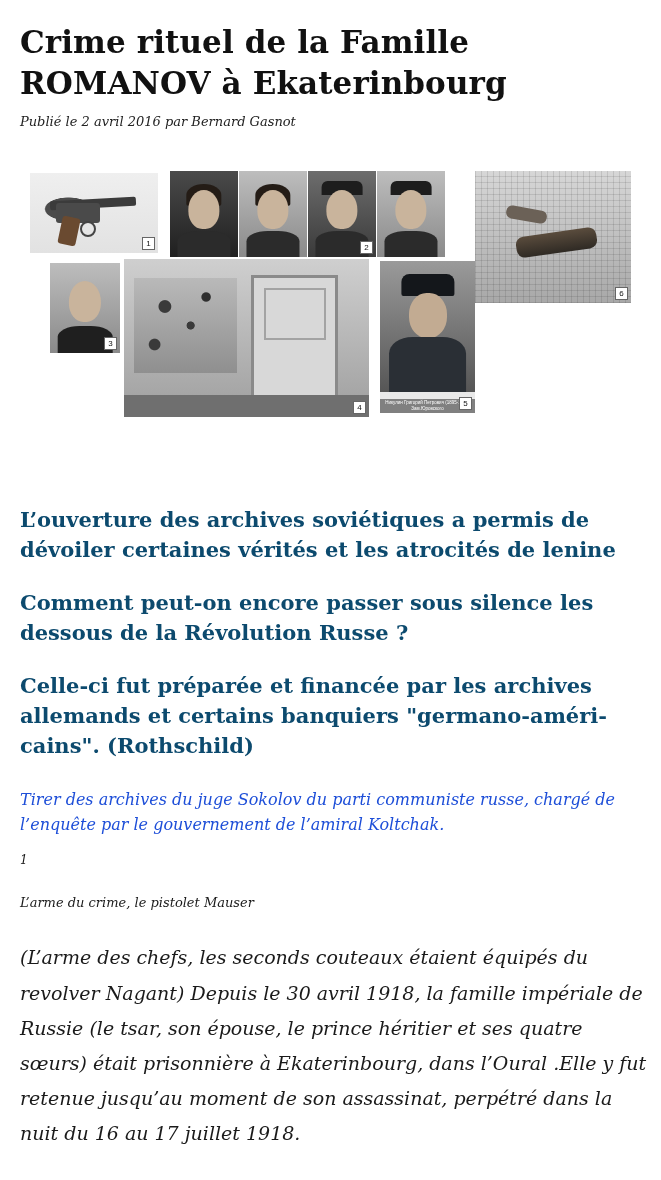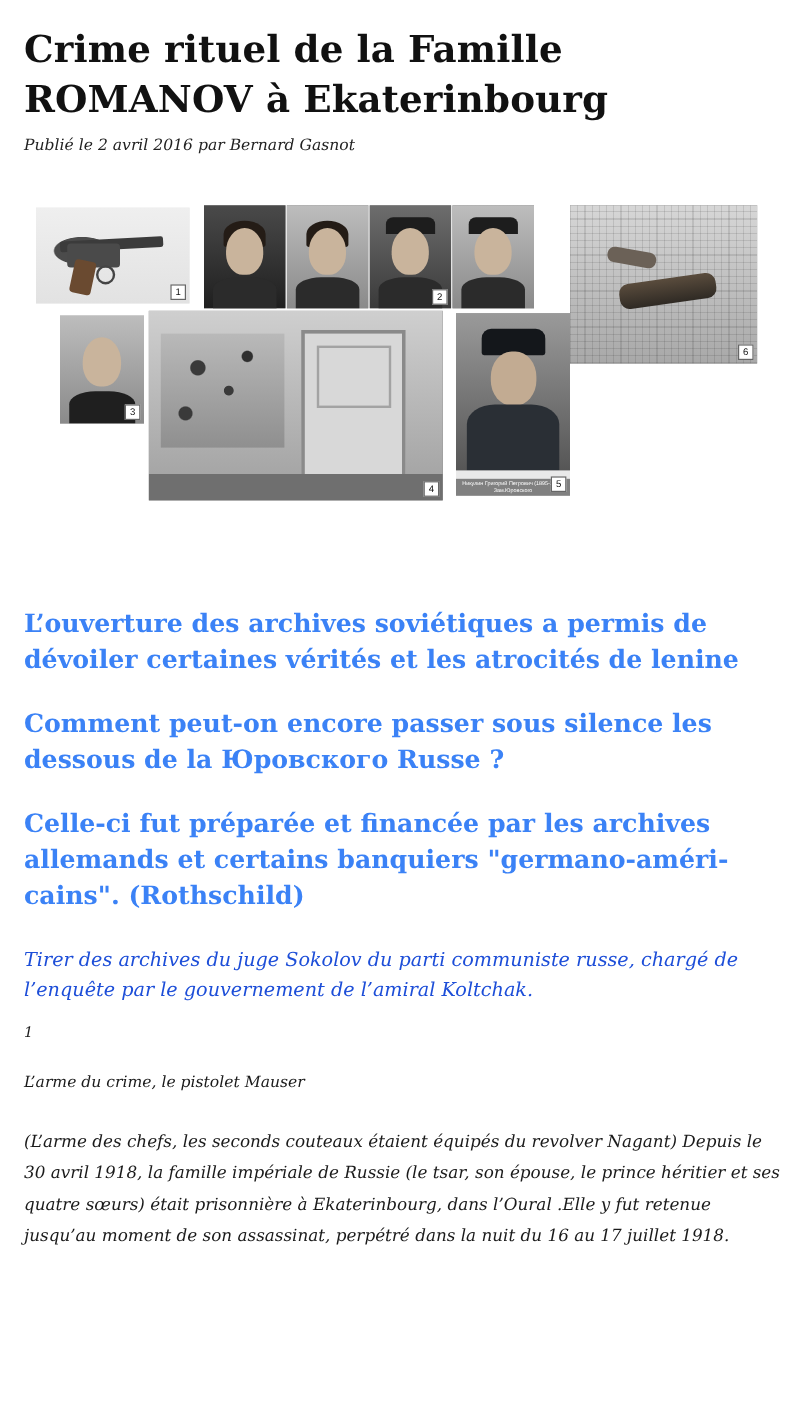--- a/index.html
+++ b/index.html
@@ -217,21 +217,21 @@
     position:absolute; left:20%; top:28%; width:26%; height:10%;
     background:#6b6157; border-radius:6px; transform: rotate(10deg);
   }
 
   
   .lede {
     font-family: "DejaVu Serif", serif;
     font-weight: 700;
     font-size: 21px;
     line-height: 1.45;
-    color: #3b82f6;
+    color: #0c4a6e;
     margin: 0 0 22px 0;
   }
   .italic-block {
     font-family: "DejaVu Serif", serif;
     font-style: italic;
     font-size: 16px;
     line-height: 1.55;
     margin: 26px 0 0 0;
     color: #1d4ed8;
   }
@@ -243,21 +243,21 @@
   }
   .caption {
     font-family: "DejaVu Serif", serif;
     font-style: italic;
     font-size: 13px;
     margin: 28px 0 4px 0;
   }
   .para {
     font-family: "DejaVu Serif", serif;
     font-style: italic;
-    font-size: 14px;
+    font-size: 19px;
     line-height: 1.85;
     margin: 30px 0 0 0;
     text-align: left;
   }
 </style>
 </head>
 <body>
 
 <div class="page">
   <div class="edge-left"></div>
@@ -342,21 +342,21 @@
       <div class="remains">
         <div class="obj2"></div>
         <div class="obj"></div>
       </div>
       <span class="num">6</span>
     </div>
 
   </div>
 
   <p class="lede">L’ouverture des archives soviétiques a permis de dévoiler certaines vérités et les atrocités de lenine</p>
-  <p class="lede">Comment peut-on encore passer sous silence les dessous de la Юровского Russe ?</p>
+  <p class="lede">Comment peut-on encore passer sous silence les dessous de la Révolution Russe ?</p>
   <p class="lede">Celle-ci fut préparée et financée par les archives allemands et certains banquiers "germano-améri-cains". (Rothschild)</p>
 
   <p class="italic-block">Tirer des archives du juge Sokolov du parti communiste russe, chargé de l’enquête par le gouvernement de l’amiral Koltchak.</p>
 
   <p class="fignum">1</p>
   <p class="caption">L’arme du crime, le pistolet Mauser</p>
 
   <p class="para">(L’arme des chefs, les seconds couteaux étaient équipés du revolver Nagant) Depuis le 30 avril 1918, la famille impériale de Russie (le tsar, son épouse, le prince héritier et ses quatre sœurs) était prisonnière à Ekaterinbourg, dans l’Oural .Elle y fut retenue jusqu’au moment de son assassinat, perpétré dans la nuit du 16 au 17 juillet 1918.</p>
 </div>
 

